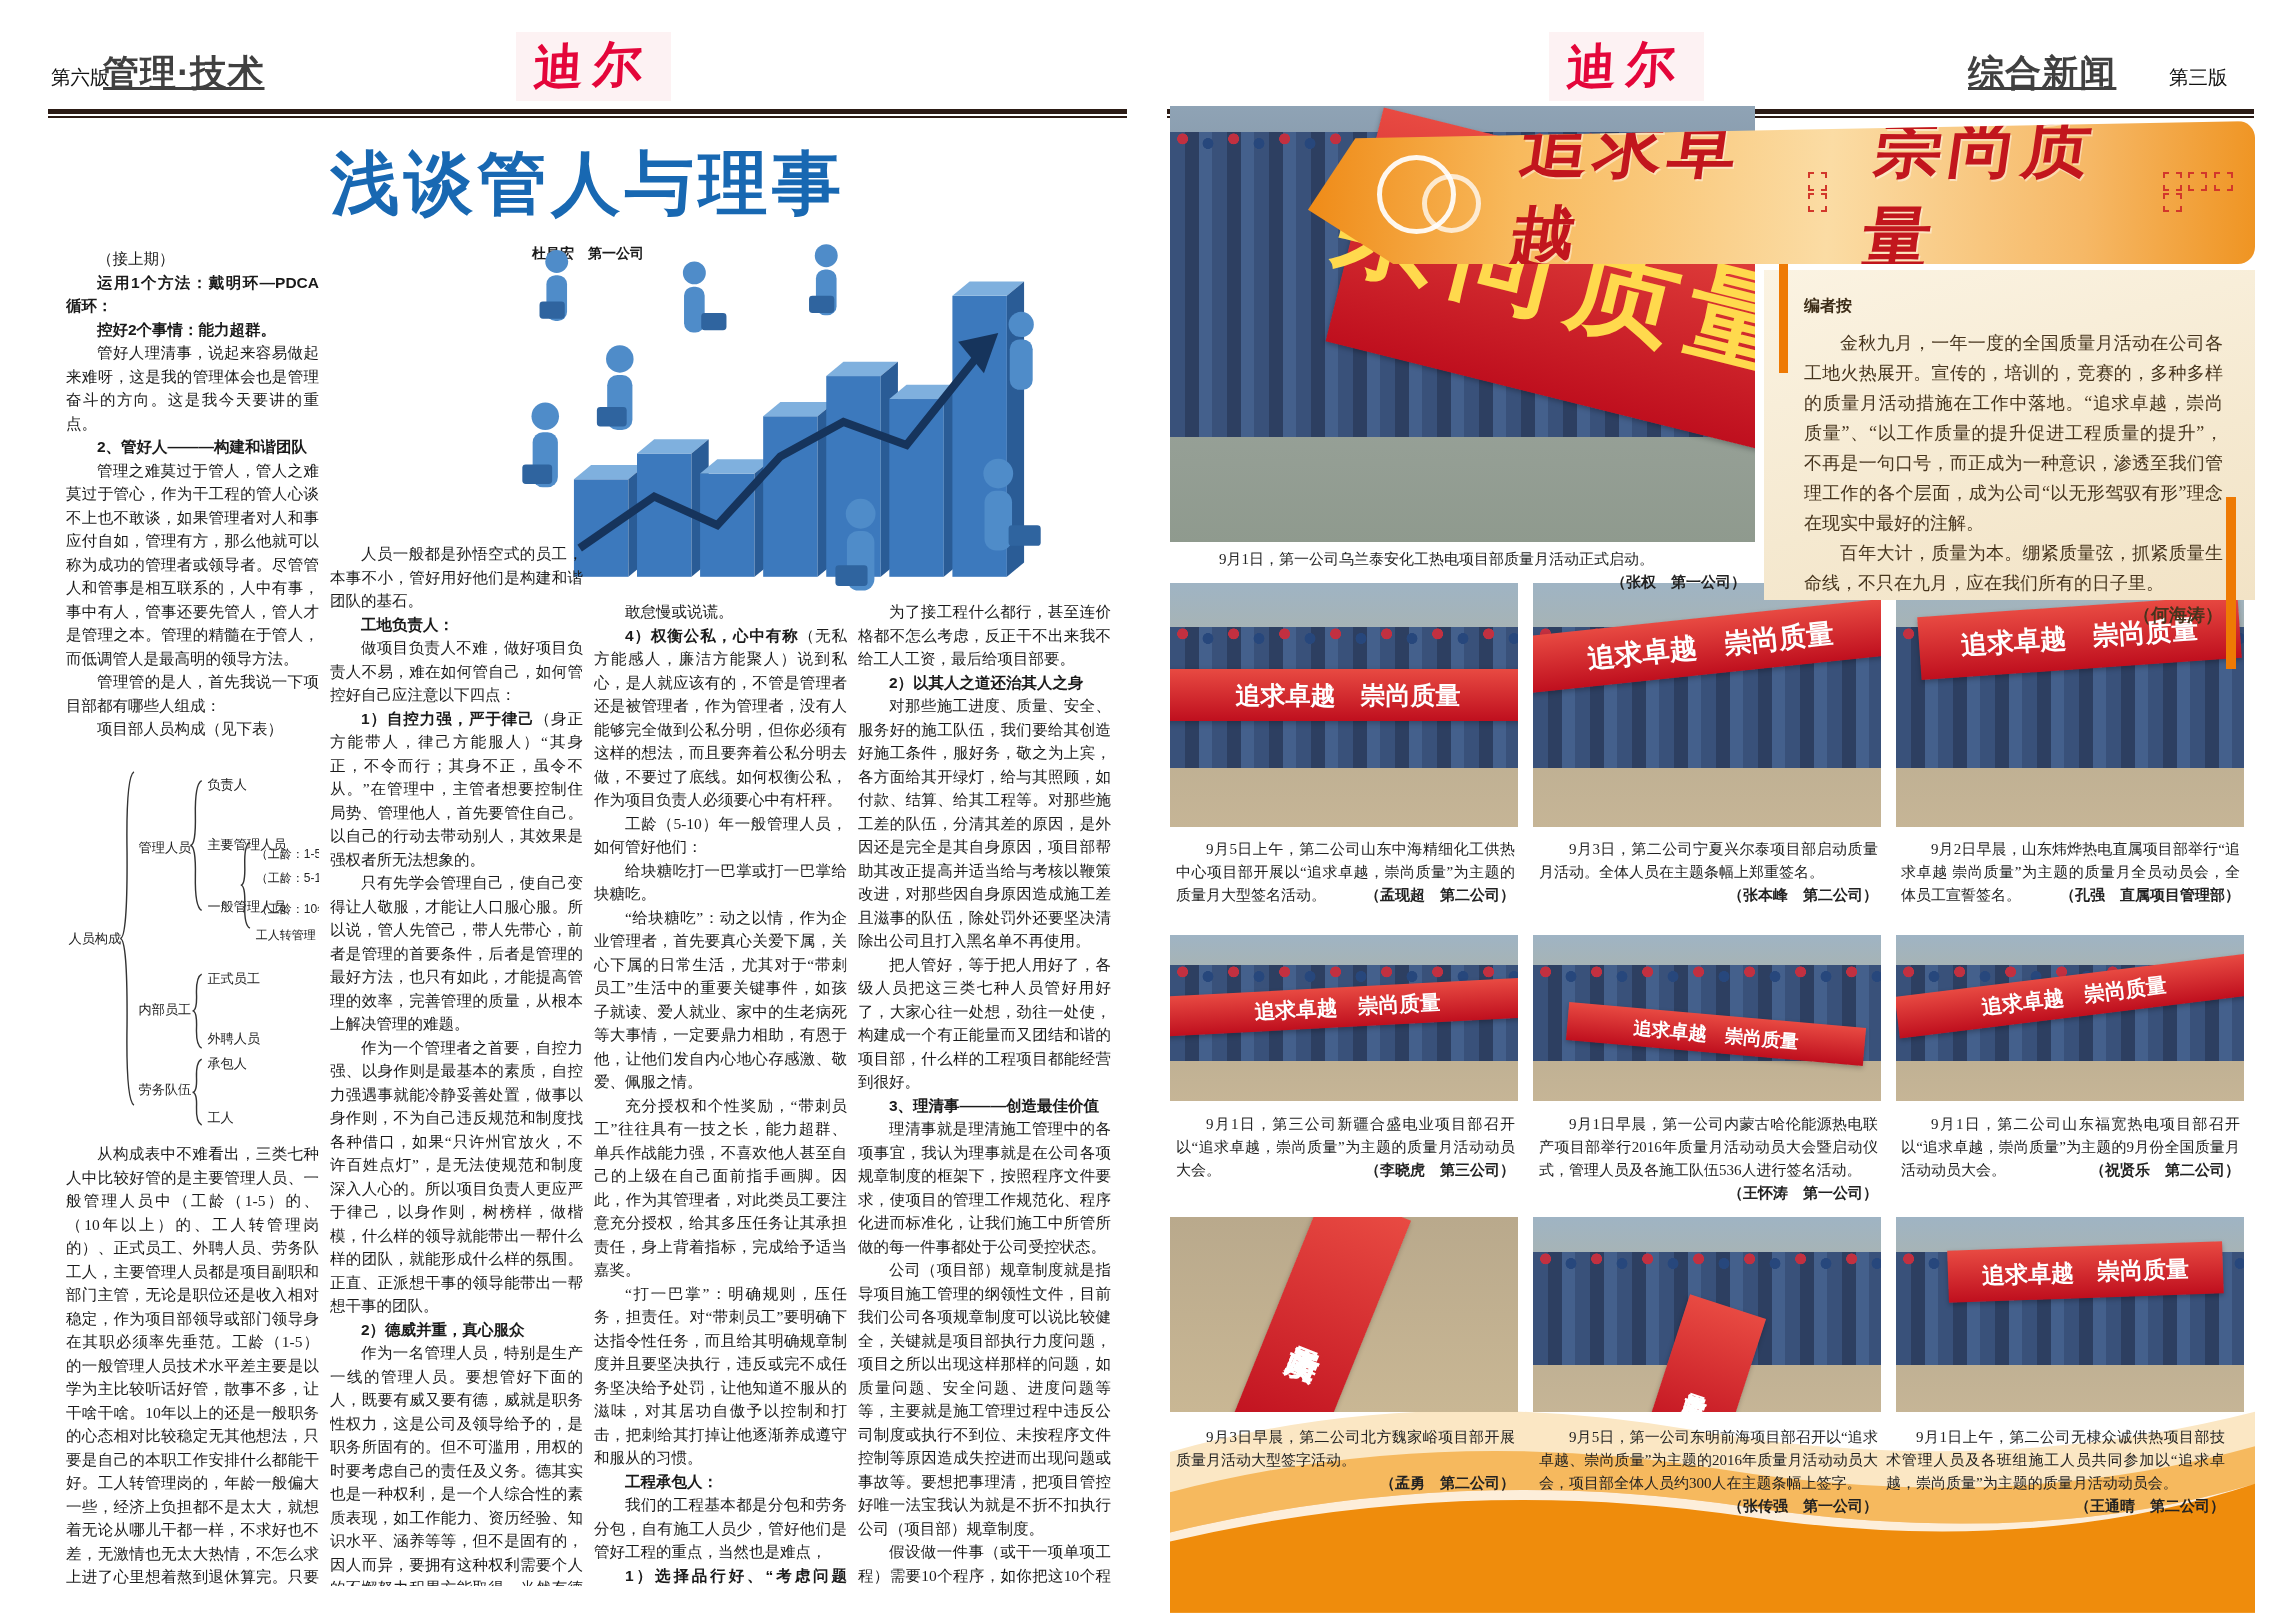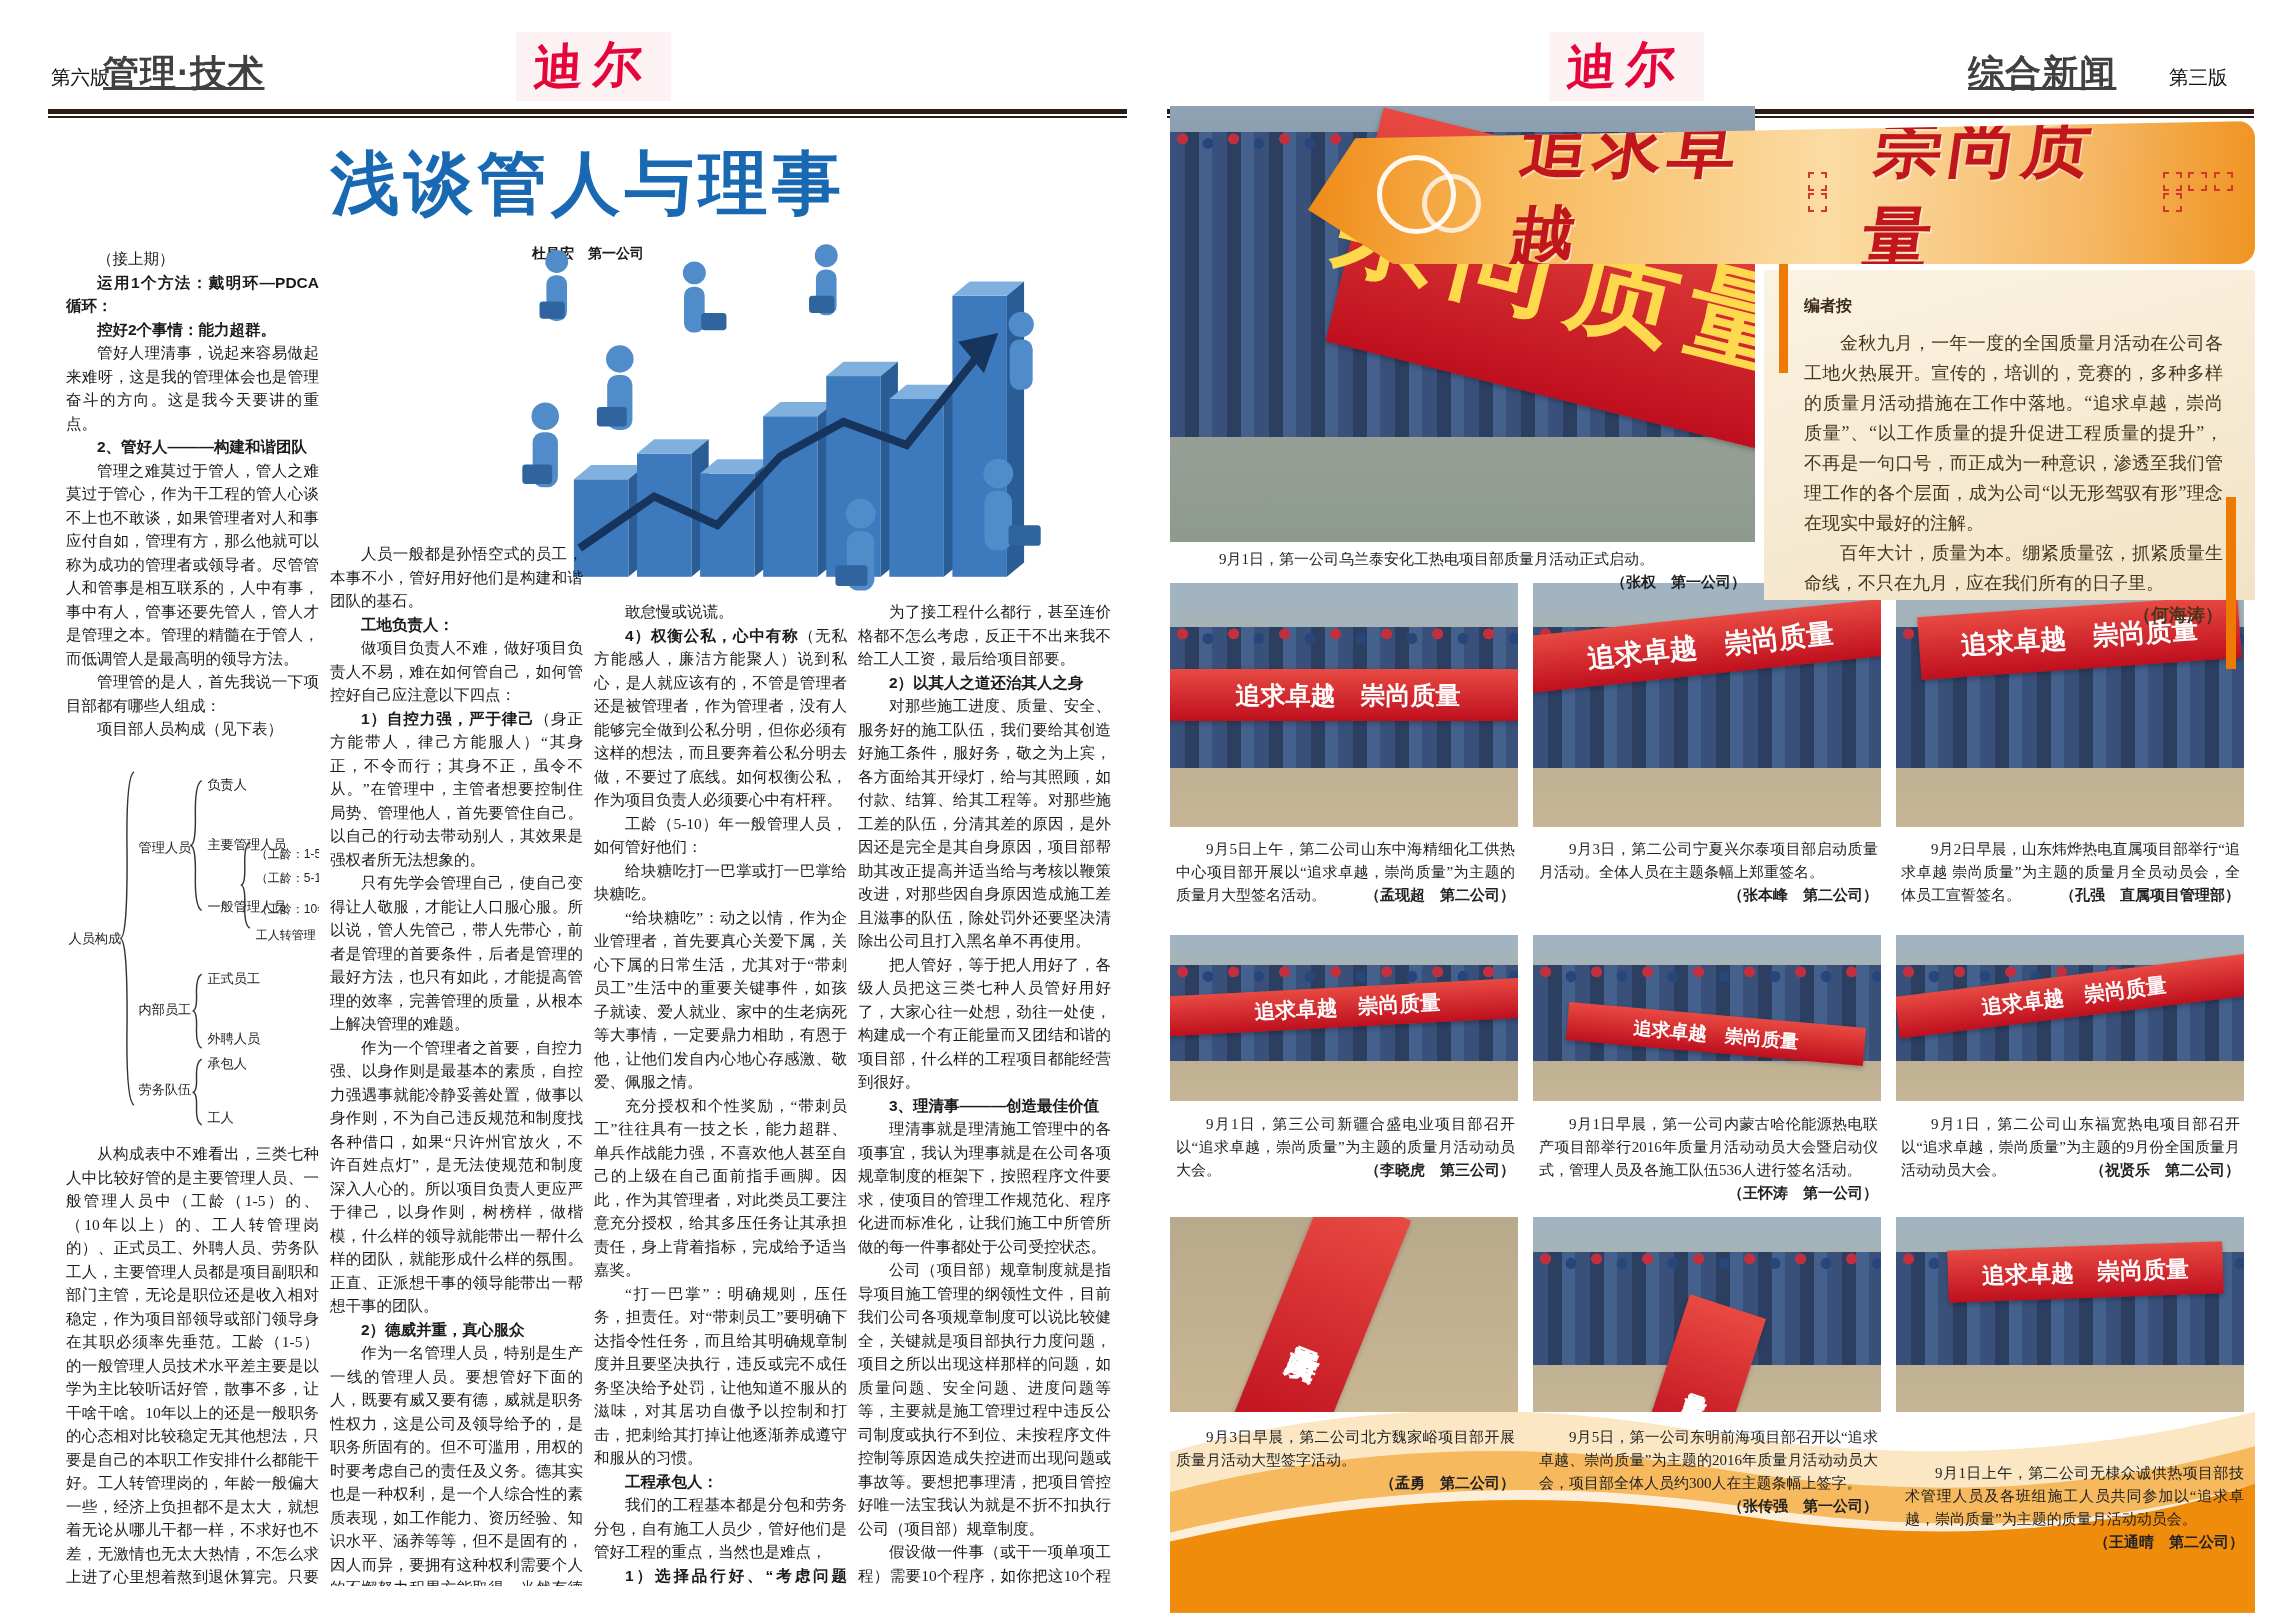--- a/index.html
+++ b/index.html
@@ -338,17 +338,17 @@
     <div class="ribbon" style="left:52px;top:29px;width:275px;height:52px;font-size:23px;transform:rotate(-2deg);">
       <span>追求卓越　崇尚质量</span>
       </div>
   </div>
   <div class="caption" style="left:23px;top:1403px;width:339px;">
     <p><span>9月3日早晨，第二公司北方魏家峪项目部开展质量月活动大型签字活动。</span><span class="credit">（孟勇　第二公司）</span></p>
   </div>
   <div class="caption" style="left:386px;top:1403px;width:339px;">
     <p><span>9月5日，第一公司东明前海项目部召开以“追求卓越、崇尚质量”为主题的2016年质量月活动动员大会，项目部全体人员约300人在主题条幅上签字。</span><span class="credit">（张传强　第一公司）</span></p>
   </div>
-  <div class="caption" style="left:752px;top:1403px;width:339px;margin-top:36px;">
+  <div class="caption" style="left:733px;top:1403px;width:339px;">
     <p><span>9月1日上午，第二公司无棣众诚供热项目部技术管理人员及各班组施工人员共同参加以“追求卓越，崇尚质量”为主题的质量月活动动员会。</span><span class="credit">（王通晴　第二公司）</span></p>
   </div>
 </div>
 
 
 </body></html>

